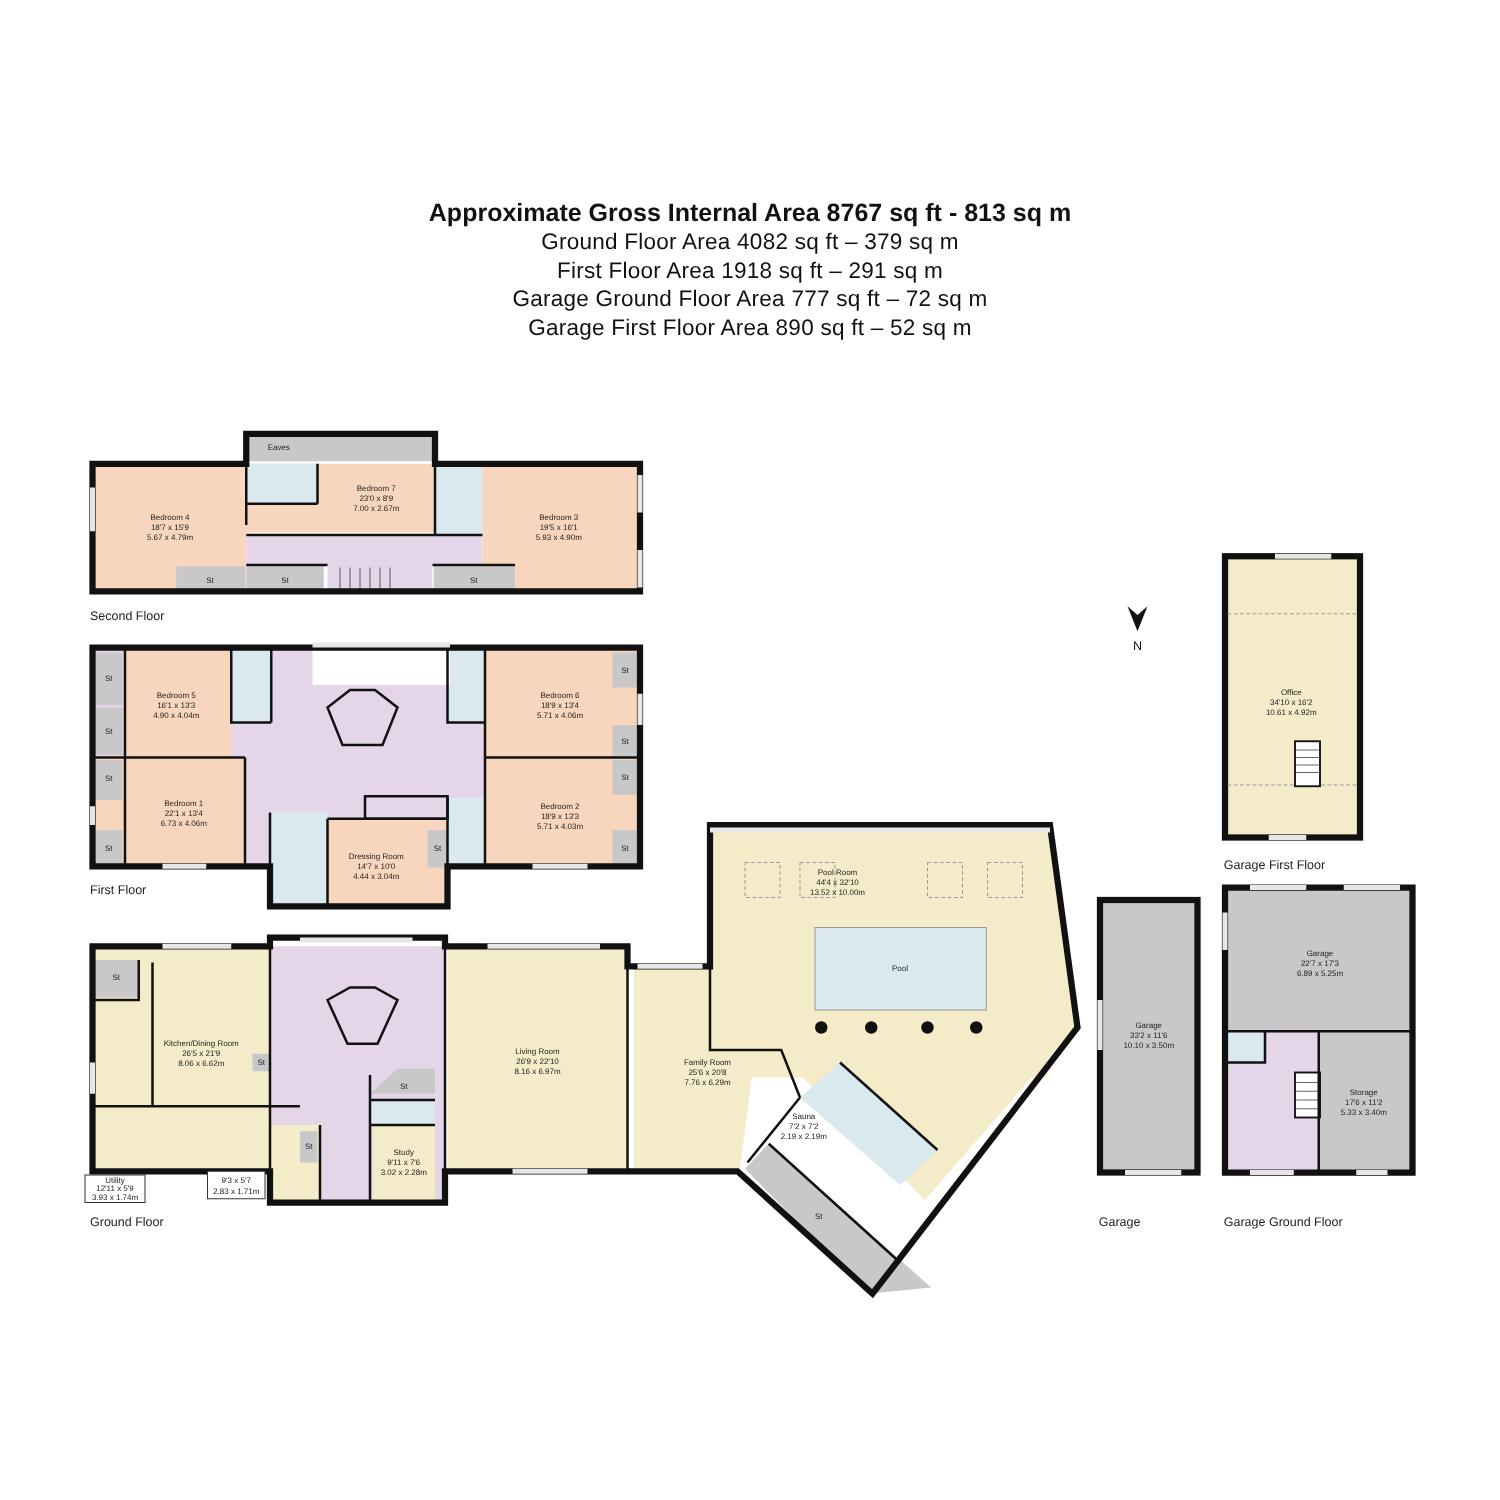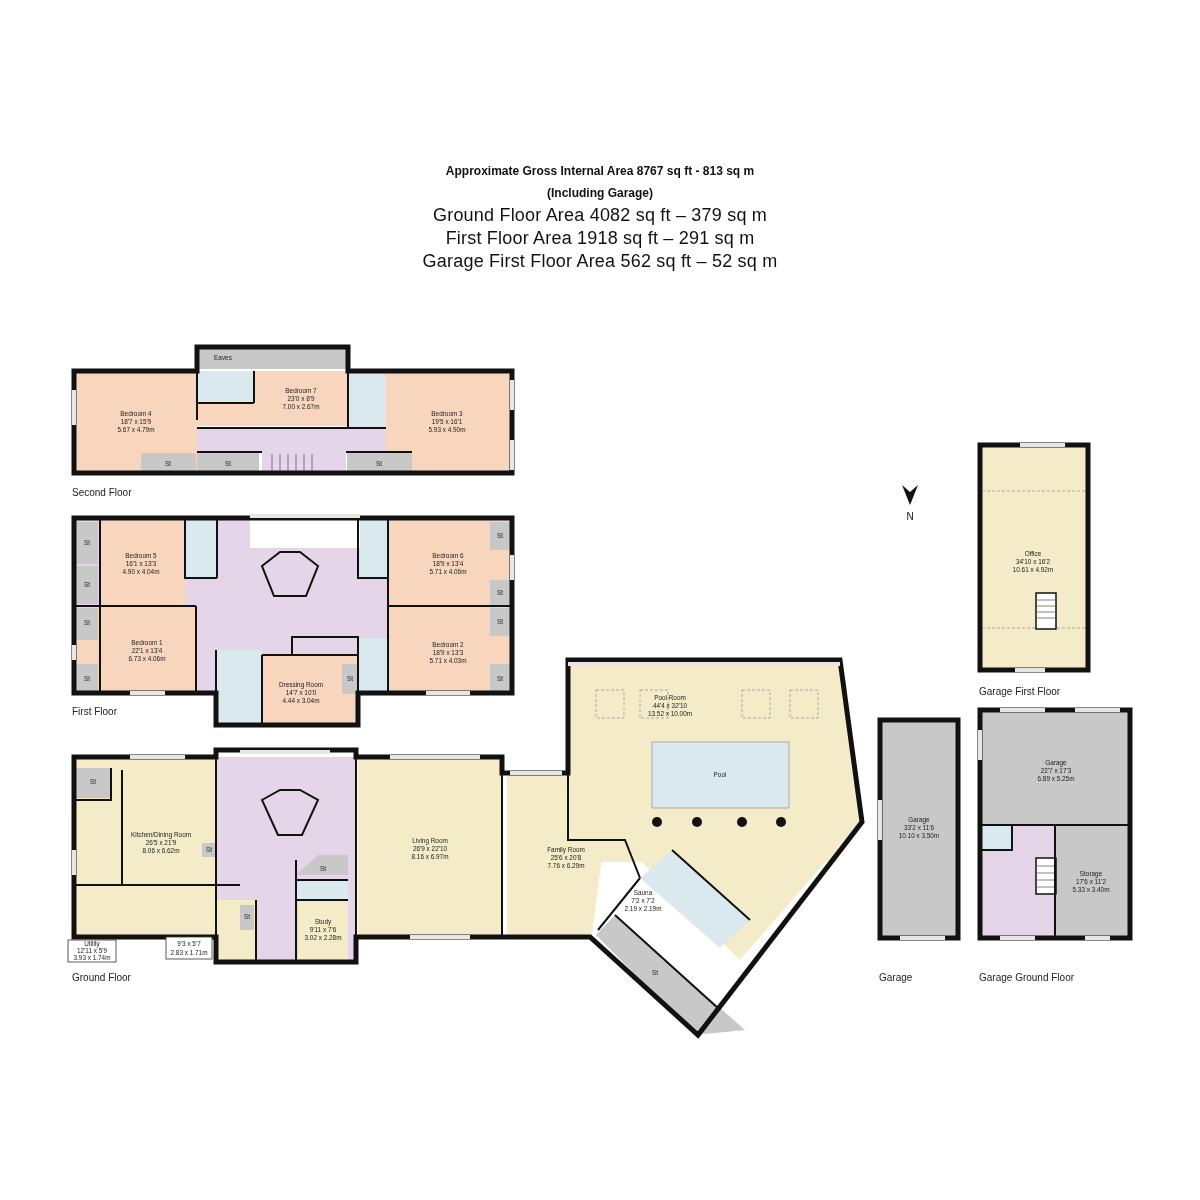--- a/index.html
+++ b/index.html
@@ -1,38 +1,38 @@
 <!DOCTYPE html>
 <html><head>
 <meta charset="utf-8">
 <style>
   html, body { margin: 0; padding: 0; background: #ffffff; }
   body { width: 1200px; height: 1200px; position: relative; overflow: hidden;
          font-family: "Liberation Sans", sans-serif; color: #111; }
   .header { position: absolute; left: 0; top: 160px; width: 1200px; text-align: center; }
-  .header .bold { font-weight: bold; font-size: 12px; line-height: 22px; }
+  .header .bold { font-weight: bold; font-size: 20px; line-height: 22px; }
   .header .line { font-size: 18px; line-height: 23px; letter-spacing: 0.2px; }
   svg { position: absolute; left: 0; top: 0; }
   .room-label { font-family: "Liberation Sans", sans-serif; font-size: 6.4px; fill: #222; text-anchor: middle; }
   .floor-label { font-family: "Liberation Sans", sans-serif; font-size: 10px; fill: #222; }
   .wall { fill: none; stroke: #111; stroke-width: 5; stroke-linejoin: miter; }
   .thin { fill: none; stroke: #111; stroke-width: 2; }
   .win { stroke: #e6e6e6; stroke-width: 4; }
   .dash { fill: none; stroke: #999; stroke-width: 0.8; stroke-dasharray: 3 2; }
   .box { fill: #fff; stroke: #333; stroke-width: 0.8; }
 </style>
 </head>
 <body>
 
 <div class="header">
   <div class="bold">Approximate Gross Internal Area 8767 sq ft - 813 sq m</div>
-  <div class="bold">(Including Garage)</div>
   <div class="line">Ground Floor Area 4082 sq ft – 379 sq m</div>
   <div class="line">First Floor Area 1918 sq ft – 291 sq m</div>
-  <div class="line">Garage First Floor Area 562 sq ft – 52 sq m</div>
+  <div class="line">Garage Ground Floor Area 777 sq ft – 72 sq m</div>
+  <div class="line">Garage First Floor Area 890 sq ft – 52 sq m</div>
 </div>
 
 <svg width="1200" height="1200" viewBox="0 0 1200 1200">
 
   <g>
     <rect x="197" y="347" width="150" height="22" fill="#c8c8c8"></rect>
     <rect x="74" y="371" width="123" height="102" fill="#f8d6bd"></rect>
     <rect x="197" y="371" width="150" height="55" fill="#f8d6bd"></rect>
     <rect x="197" y="371" width="57" height="32" fill="#d9e9ee"></rect>
     <rect x="348" y="371" width="38" height="57" fill="#d9e9ee"></rect>

